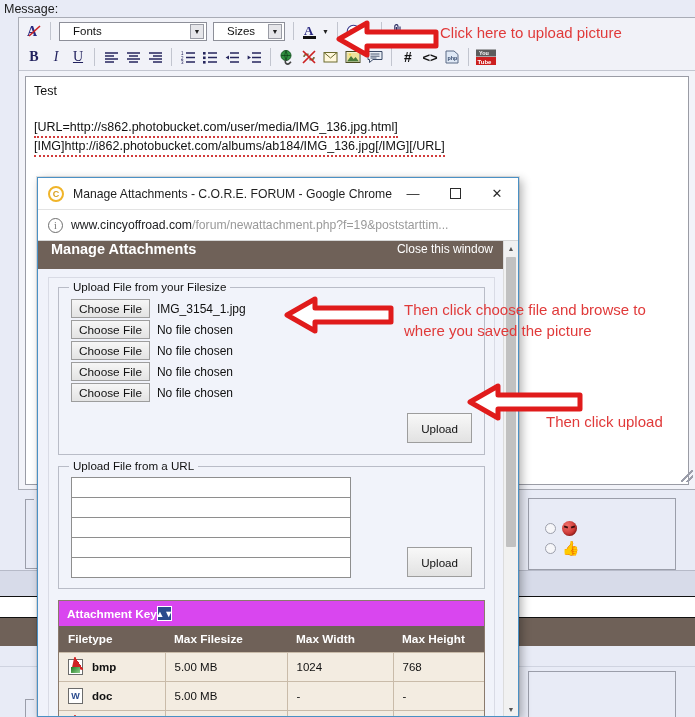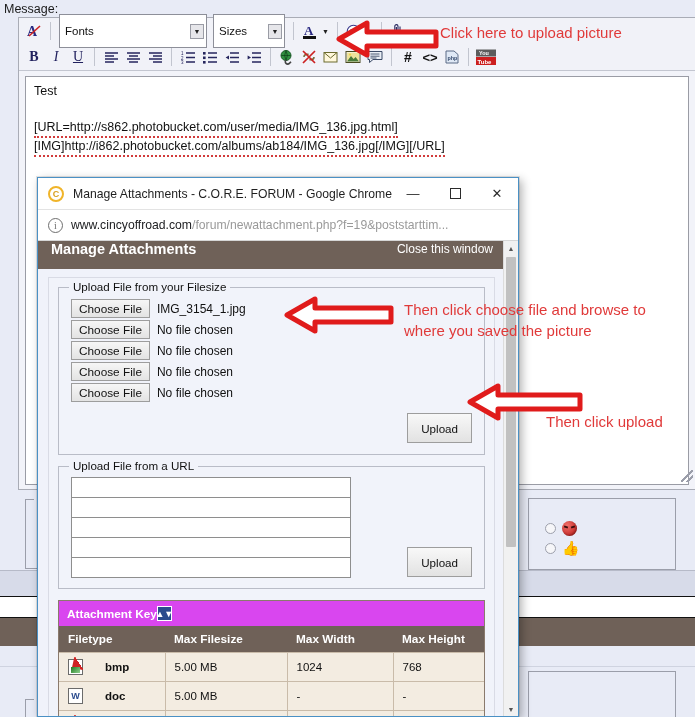--- a/index.html
+++ b/index.html
@@ -37,24 +37,24 @@
   .tb-row { display: flex; align-items: center; height: 26px; padding-left: 4px; }
   .tb-sep { width: 1px; height: 18px; background: #c2c5cf; margin: 0 5px; }
   .tb-btn {
     width: 22px; height: 22px;
     display: flex; align-items: center; justify-content: center;
     font-size: 13px; color: #21215e;
   }
   .tb-btn svg { display: block; }
 
   .sel {
-    height: 34px; background: #fff;
+    height: 19px; background: #fff;
     border: 1px solid #8d8f99;
     display: flex; align-items: center; justify-content: space-between;
-    font-size: 11.5px; color: #111; padding: 0 2px 0 5px;
+    font-size: 11.5px; color: #111; padding: 0 2px 0 13px;
     margin: 0 3px;
   }
   .sel .cap { padding-right: 10px; }
   .sel .arw {
     width: 14px; height: 15px; background: #e6e6ea;
     border: 1px solid #9a9ca5;
     display: flex; align-items: center; justify-content: center;
     font-size: 7px; color: #222;
   }
   .sel-fonts { width: 148px; }
@@ -231,21 +231,21 @@
   .akey th {
     background: #6f6158; color: #fff; font-size: 11.8px; text-align: left;
     padding: 6px 9px; font-weight: bold;
   }
   .akey td {
     background: #f3ece1; font-size: 11.5px; color: #111;
     padding: 5px 9px; border-top: 1px solid #c9bba9; border-right: 1px solid #c9bba9;
     height: 29px;
   }
   .akey td:last-child { border-right: none; }
-  .ftcell { display: flex; align-items: center; gap: 22px; font-weight: bold; }
+  .ftcell { display: flex; align-items: center; gap: 9px; font-weight: bold; }
 
   .ico-img {
     width: 15px; height: 16px; background: #fff; border: 1px solid #6b6b6b;
     position: relative; flex: none;
   }
   .ico-img:after {
     content: ""; position: absolute; left: 2px; top: 7px; width: 9px; height: 6px;
     background: linear-gradient(135deg, #1f7a1f, #8fd18f);
   }
   .ico-img:before {

